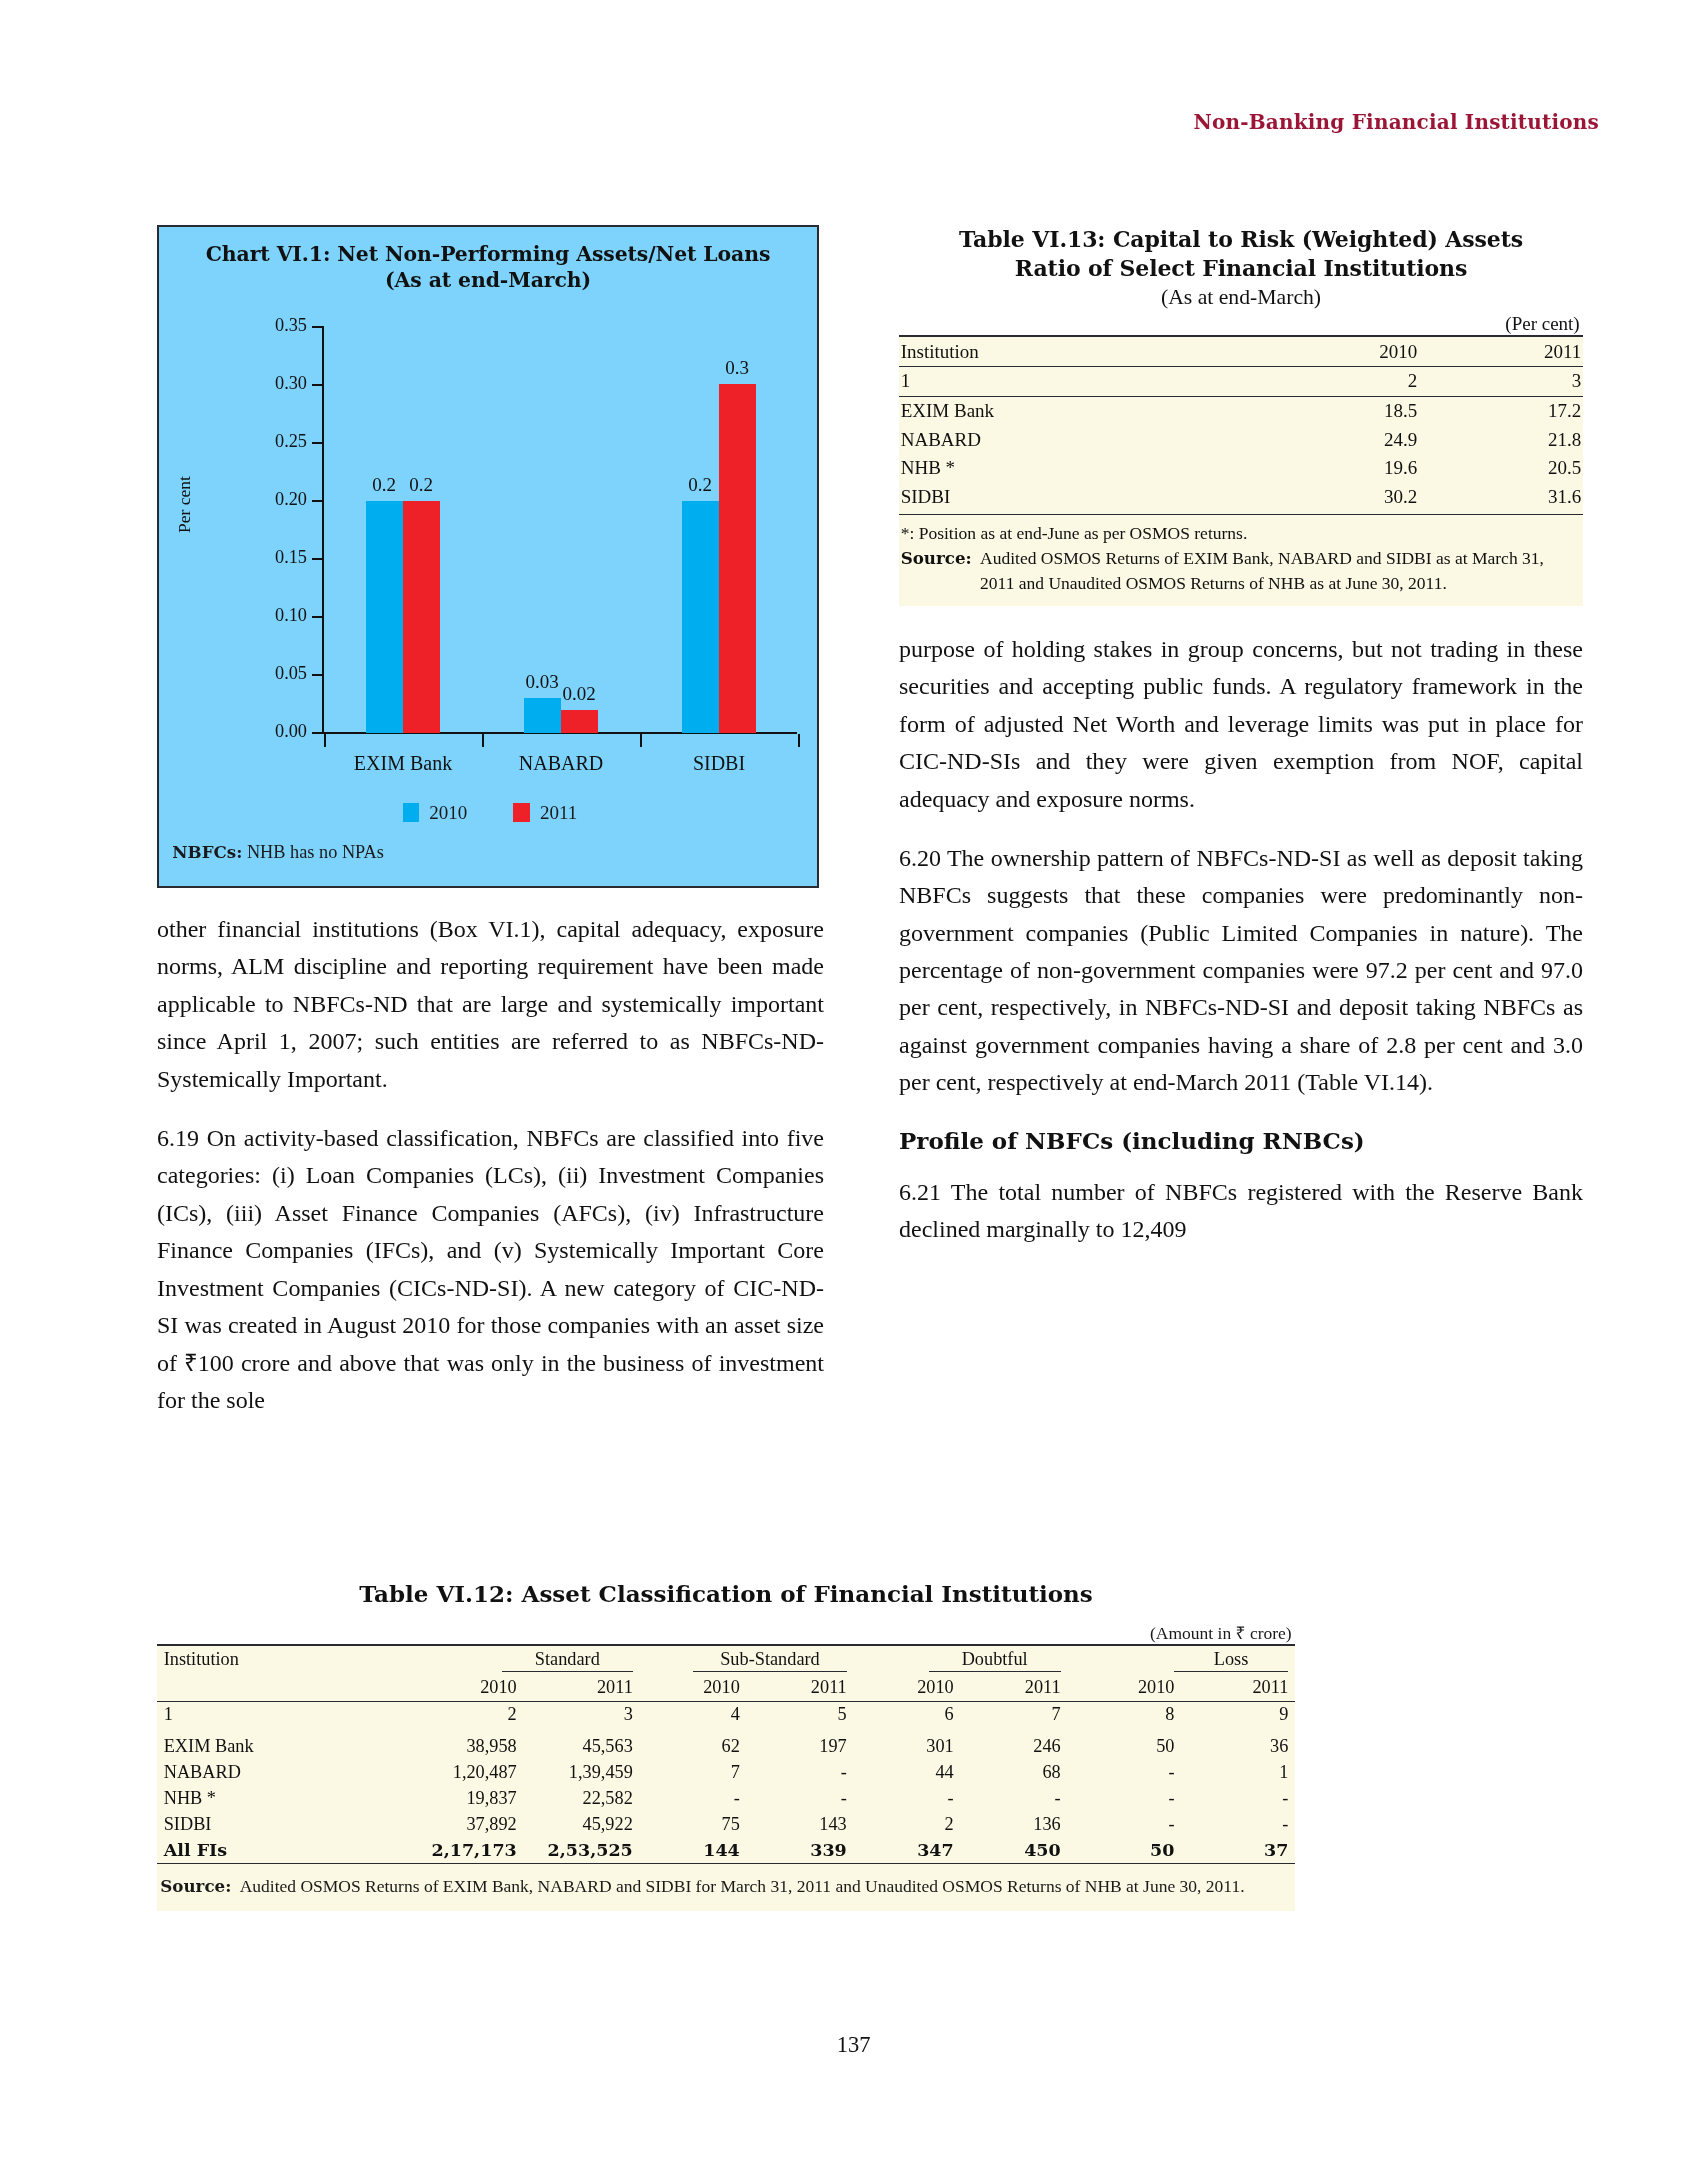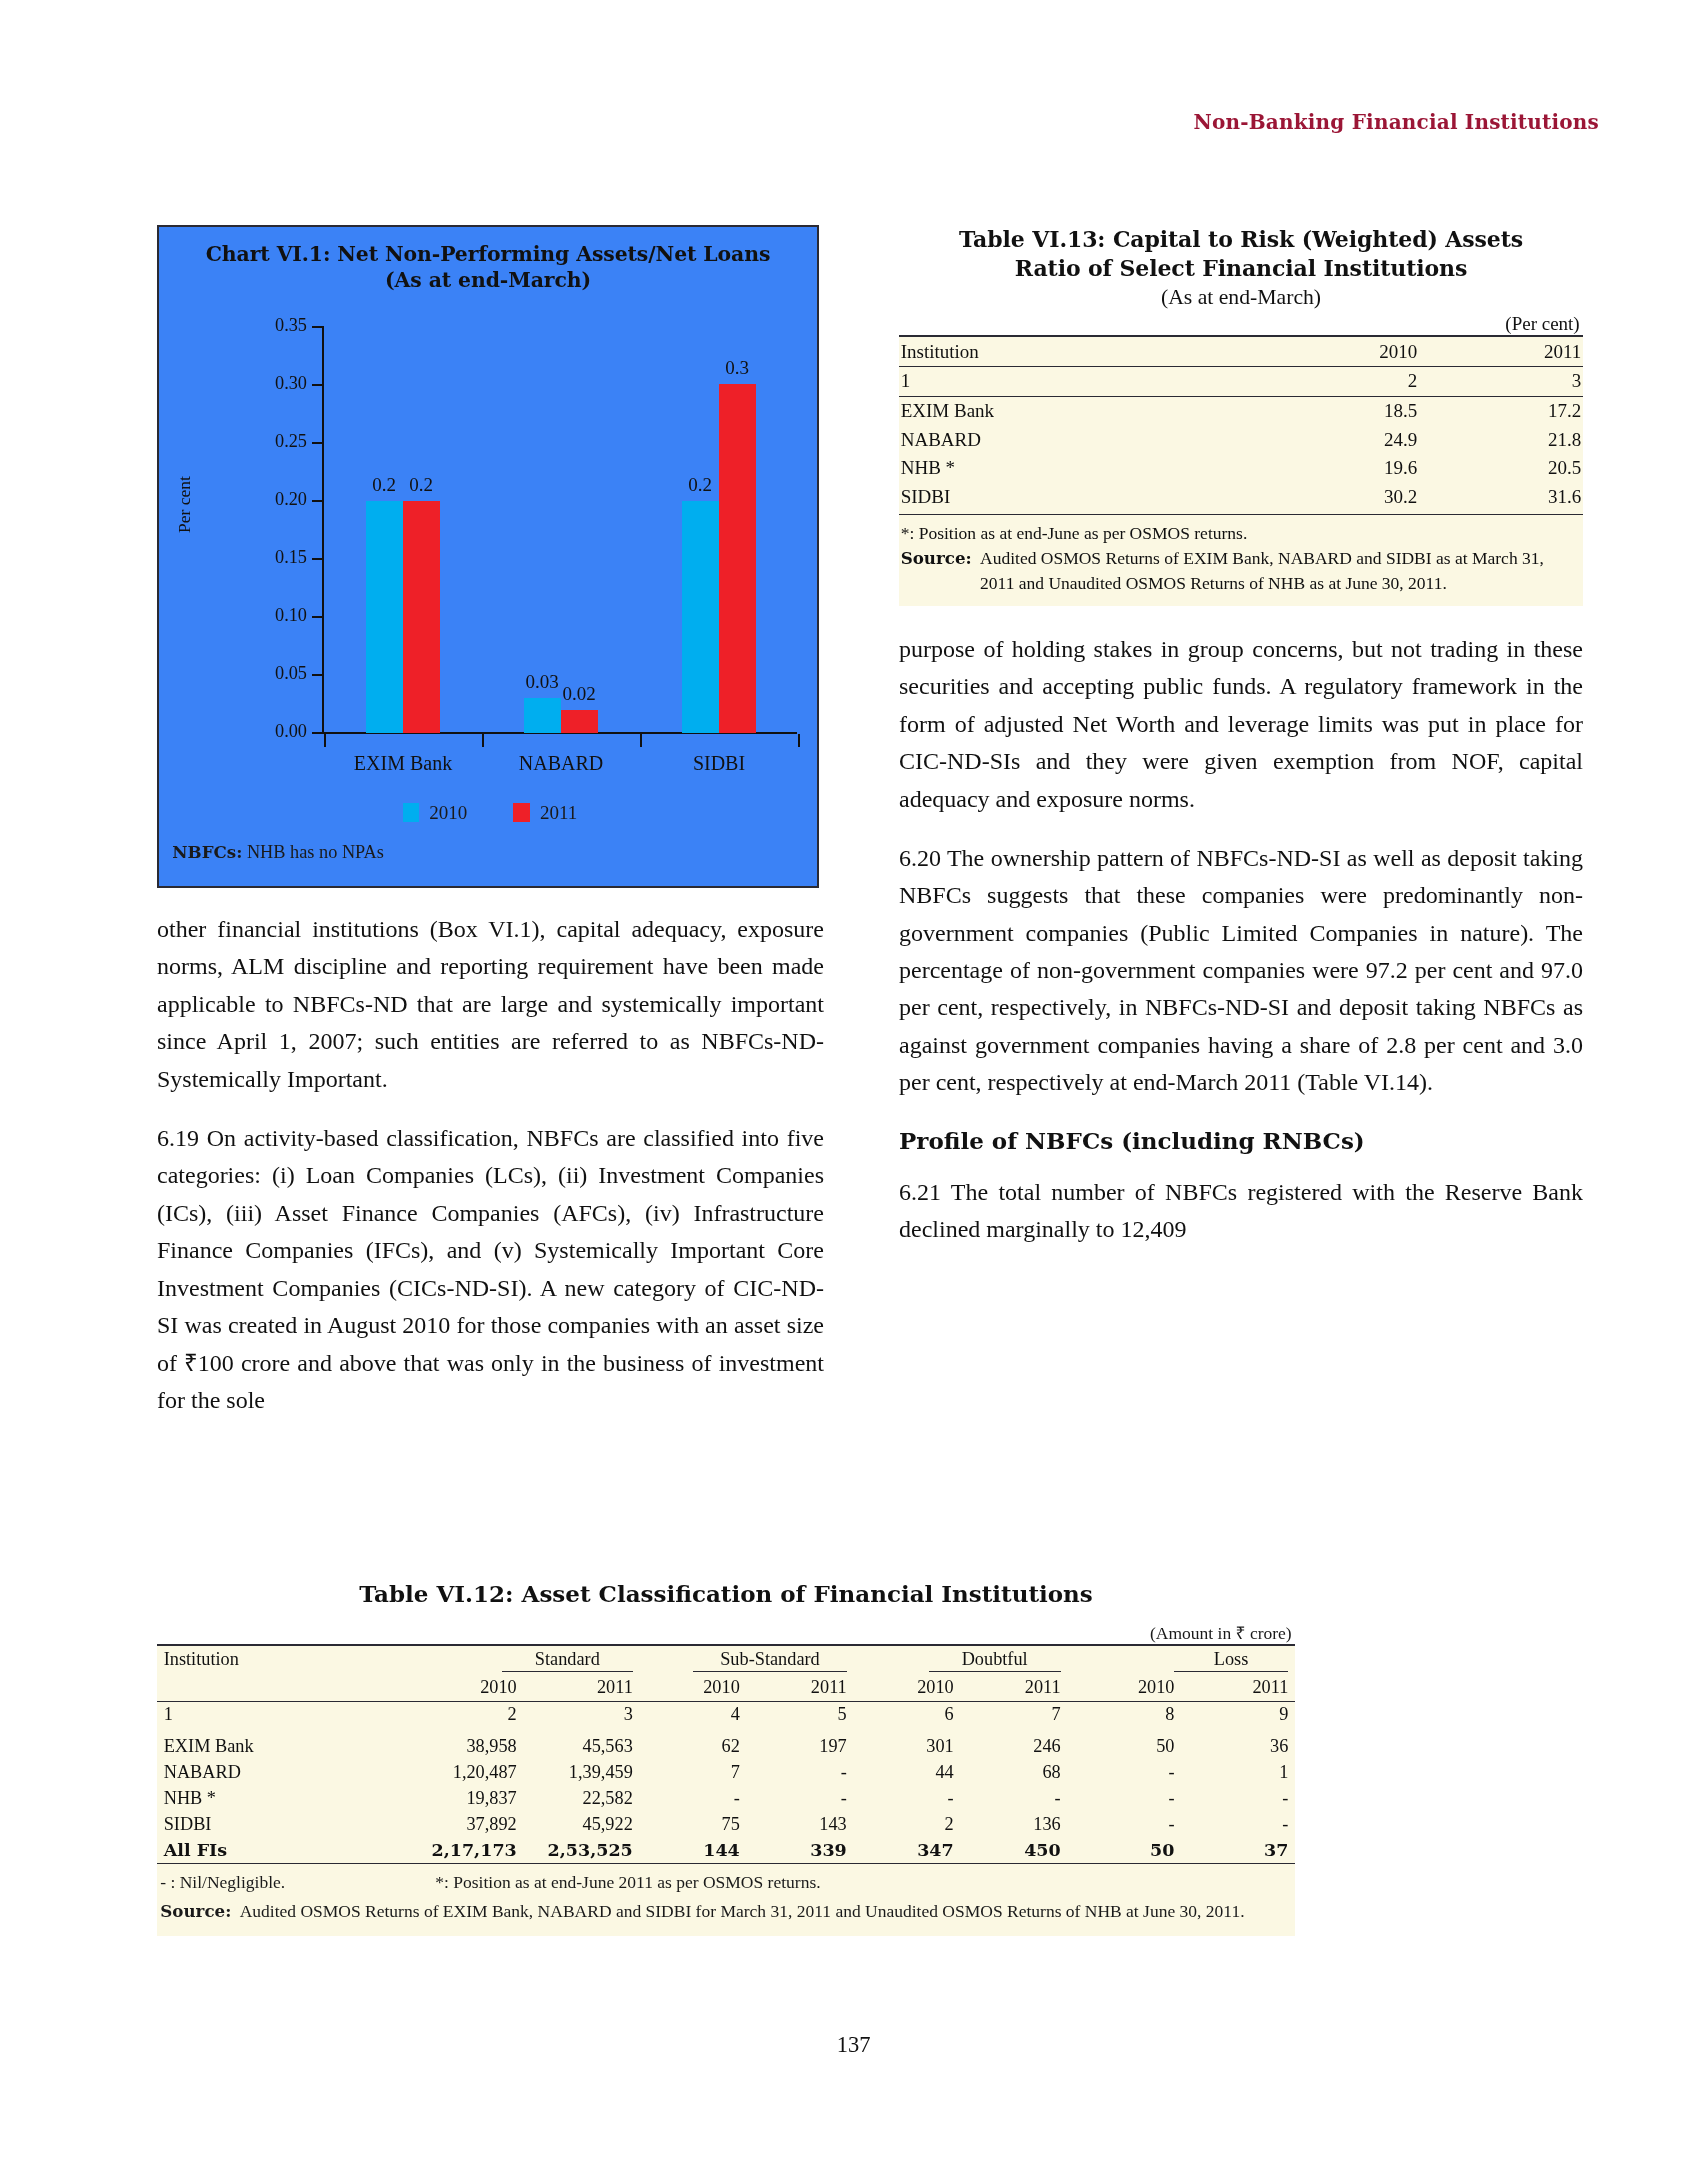--- a/index.html
+++ b/index.html
@@ -38,21 +38,21 @@
   .col-right {
     position: absolute;
     left: 899px;
     top: 225px;
     width: 684px;
   }
 
   
   .chart-box {
     border: 2.5px solid #2a2a33;
-    background: #3b82f6;
+    background: #7dd3fc;
     width: 662px;
     height: 663px;
     box-sizing: border-box;
     position: relative;
   }
   .chart-title {
     text-align: center;
     font-family: "DejaVu Serif", serif;
     font-weight: bold;
     font-size: 20.4px;
@@ -528,24 +528,20 @@
           <td class="num">339</td>
           <td class="num">347</td>
           <td class="num">450</td>
           <td class="num">50</td>
           <td class="num">37</td>
         </tr>
       </tbody>
   </table>
 
   <div class="notes12" style="border-top:1.8px solid #2a2a33">
-    <div class="nil-row">
-      <div class="nil-a">- : Nil/Negligible.</div>
-      <div>*: Position as at end-June 2011 as per OSMOS returns.</div>
-    </div>
     <div class="src-row" style="margin-top:3.3px">
       <div class="src-label"><b>Source:</b></div>
       <div class="src-text">Audited OSMOS Returns of EXIM Bank, NABARD and SIDBI for March 31, 2011 and Unaudited OSMOS Returns of NHB at June 30, 2011.</div>
     </div>
   </div>
 </div>
 
 <div class="folio">137</div>
 
 

